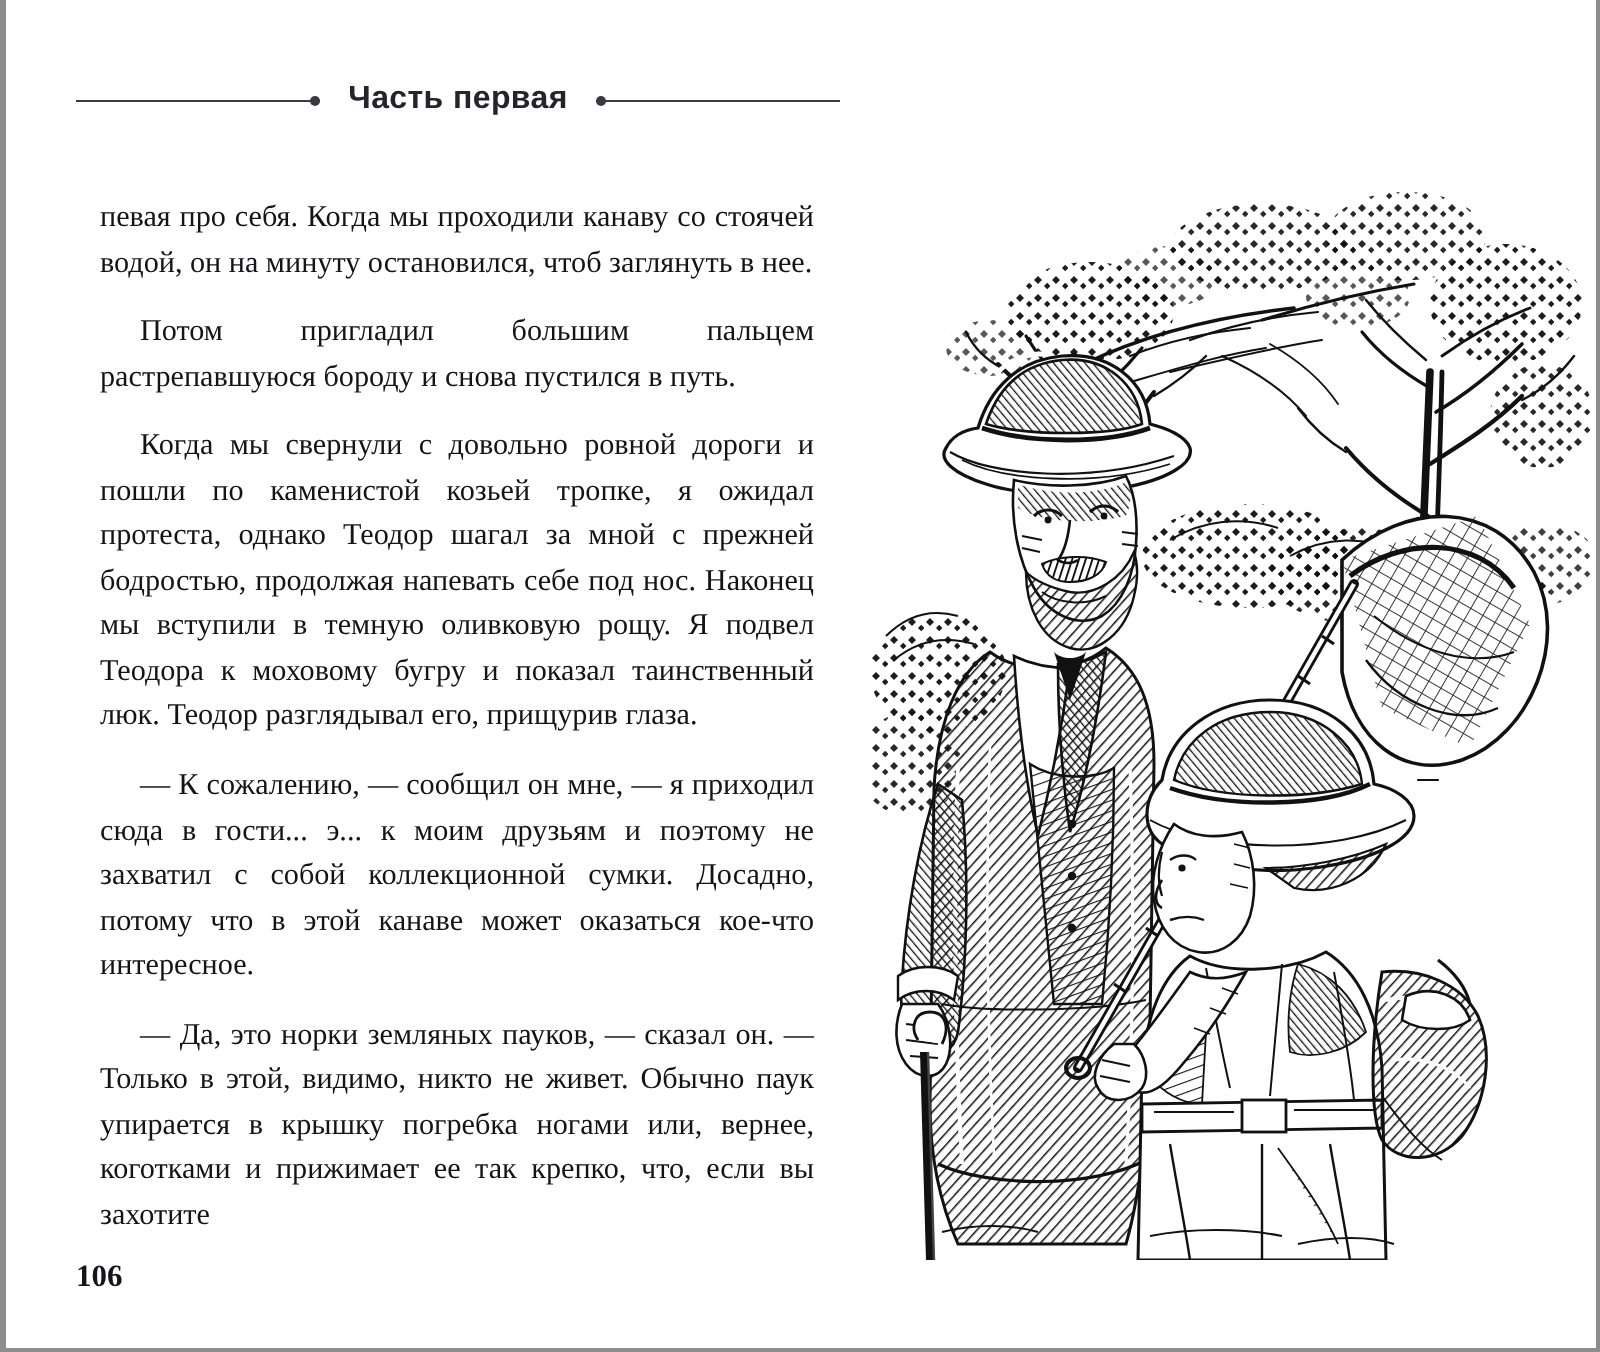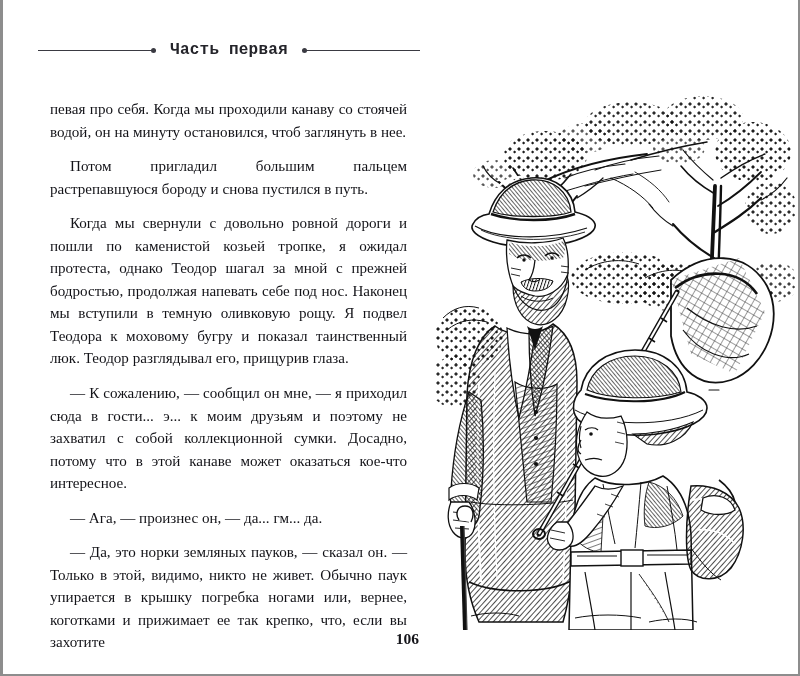--- a/index.html
+++ b/index.html
@@ -44,21 +44,21 @@
     position: absolute;
     top: -2px;
     width: 5px;
     height: 5px;
     border-radius: 50%;
     background: #3a3a42;
   }
   .head-rule.left::after { right: 0; }
   .head-rule.right::before { left: 0; }
   #running-head-title {
-    font-family: Liberation Mono, monospace;
+    font-family: Liberation Sans, sans-serif;
     font-size: 16px;
     font-weight: bold;
     color: #24242a;
     letter-spacing: 0.2px;
     padding: 0 14px;
     white-space: nowrap;
   }
 
   
   #text-column {
@@ -80,21 +80,21 @@
   }
   .para.noindent { text-indent: 0; }
   .para em { font-style: italic; }
 
   
   #folio {
     position: absolute;
     left: 35px;
     top: 630px;
     width: 381px;
-    text-align: right;
+    text-align: left;
     font-family: "Liberation Serif", "DejaVu Serif", serif;
     font-size: 15.5px;
     font-weight: bold;
     color: #15151a;
   }
 
   
   #illustration {
     position: absolute;
     left: 432px;
@@ -115,21 +115,20 @@
     <span class="head-rule right"></span>
   </div>
 
   <div id="text-column">
     <p class="para noindent">певая про себя. Когда мы проходили канаву со стоячей водой, он на минуту остановился, чтоб заглянуть в нее.</p>
 
 
     <p class="para">Потом пригладил большим пальцем растрепавшуюся бороду и снова пустился в путь.</p>
     <p class="para">Когда мы свернули с довольно ровной дороги и пошли по каменистой козьей тропке, я ожидал протеста, однако Теодор шагал за мной с прежней бодростью, продолжая напевать себе под нос. Наконец мы вступили в темную оливковую рощу. Я подвел Теодора к моховому бугру и показал таинственный люк. Теодор разглядывал его, прищурив глаза.</p>
     <p class="para">— К сожалению, — сообщил он мне, — я приходил сюда в гости... э... к моим друзьям и поэтому не захватил с собой коллекционной сумки. Досадно, потому что в этой канаве может оказаться кое-что интересное.</p>
-    <p class="para">— Ага, — произнес он, — да... гм... да.</p>
 
 
     <p class="para">— Да, это норки земляных пауков, — сказал он. — Только в этой, видимо, никто не живет. Обычно паук упирается в крышку погребка ногами или, вернее, коготками и прижимает ее так крепко, что, если вы захотите</p>
   </div>
 
   <div id="folio">106</div>
 
   <div id="illustration">
     <svg viewBox="0 0 360 548" xmlns="http://www.w3.org/2000/svg">
       <defs>

